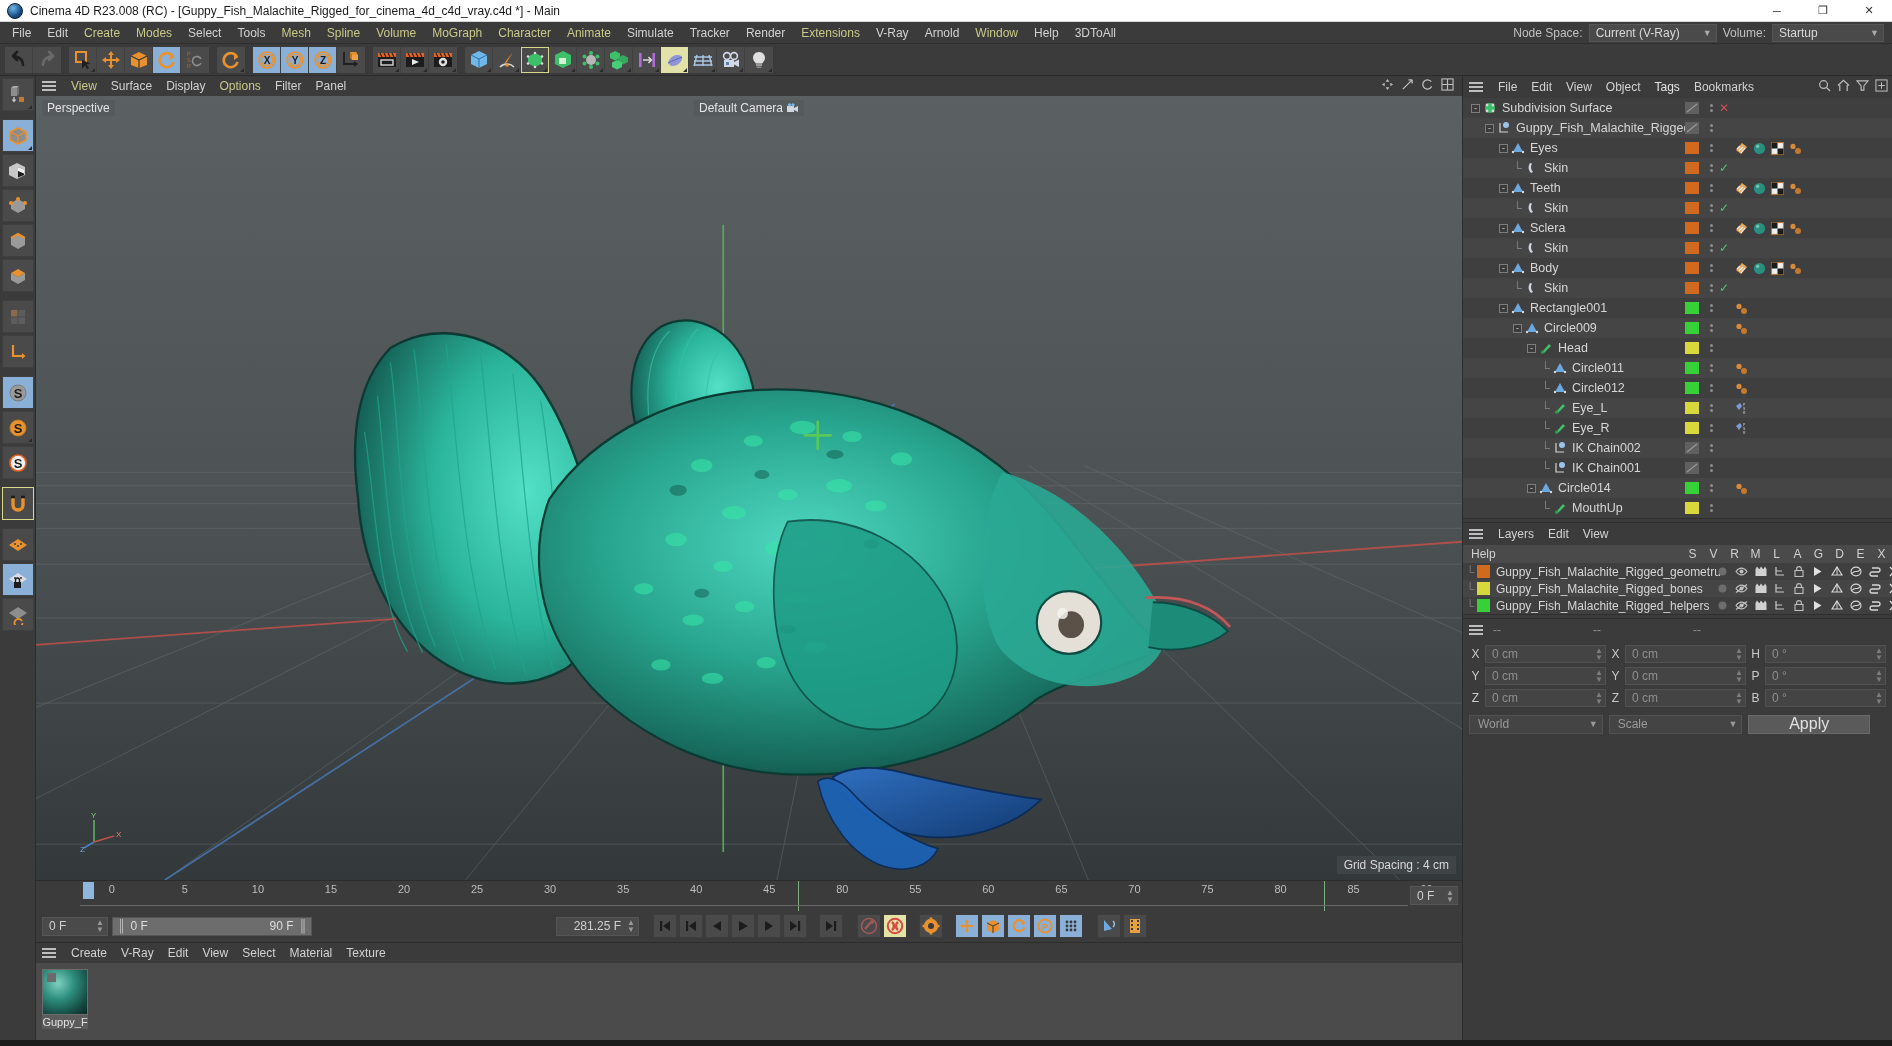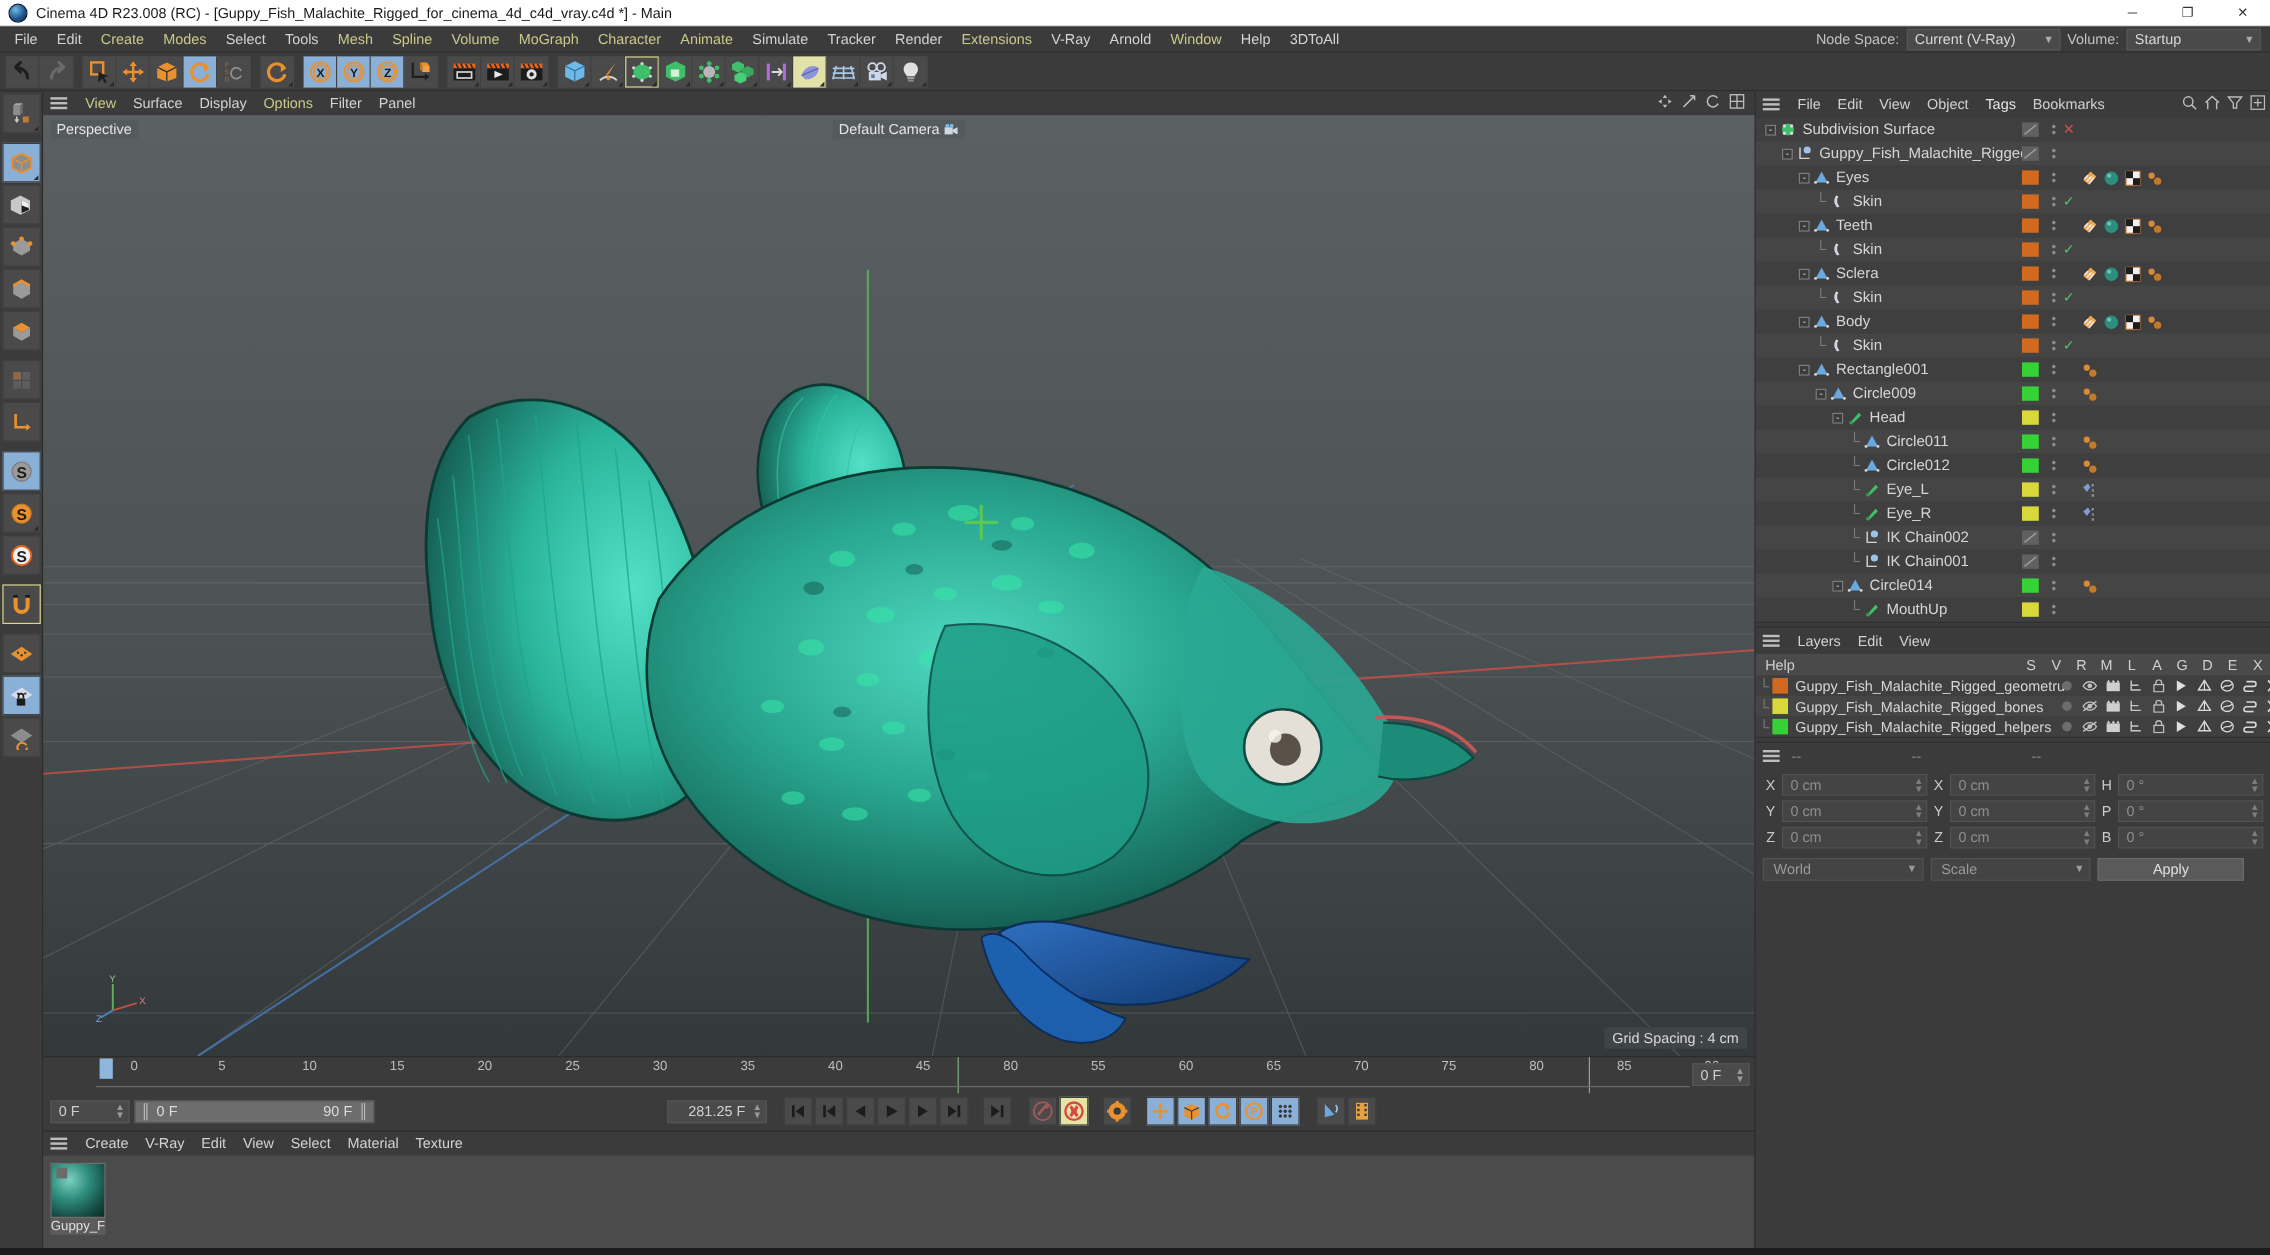--- a/index.html
+++ b/index.html
@@ -192,21 +192,21 @@
   .crow { display:flex; align-items:center; height:22px; gap:3px;}
   .cax { width:13px; text-align:center; font-size:12px; color:#c9c9c9;}
   .cfield {
     flex:1; background:#444; border:1px solid #515151; height:18px;
     display:flex; align-items:center; padding:0 2px 0 6px; color:#8f8f8f; font-size:12px;
   }
   .cfield .spin{ margin-left:auto; font-size:8px; line-height:7px; color:#7e7e7e;}
   .crow.last { margin-top:3px; gap:6px;}
   .csel { flex:1; background:#444; border:1px solid #515151; height:19px; display:flex; align-items:center; padding:0 4px 0 8px; color:#9a9a9a; font-size:12px;}
   .csel .carat{ margin-left:auto; font-size:9px;}
-  .capply { flex:1; background:#5a5a5a; border:1px solid #6a6a6a; height:19px; display:flex; align-items:center; justify-content:center; color:#e0e0e0; font-size:12px;}
+  .capply { flex:1; background:#5a5a5a; border:1px solid #6a6a6a; height:19px; display:flex; align-items:center; justify-content:center; color:#e0e0e0; font-size:16px;}
   .hamb { display:inline-flex; flex-direction:column; gap:2px; width:14px;}
   .hamb i { display:block; height:2px; background:#bdbdbd; width:14px;}
   .taskbar { position:absolute; left:0; bottom:0; width:1892px; height:6px; background:#1b1b1b;}
 </style>
 </head>
 <body>
 
 <div class="titlebar">
   <div class="app-ico"></div>
   <div class="tb-title">Cinema 4D R23.008 (RC) - [Guppy_Fish_Malachite_Rigged_for_cinema_4d_c4d_vray.c4d *] - Main</div>

